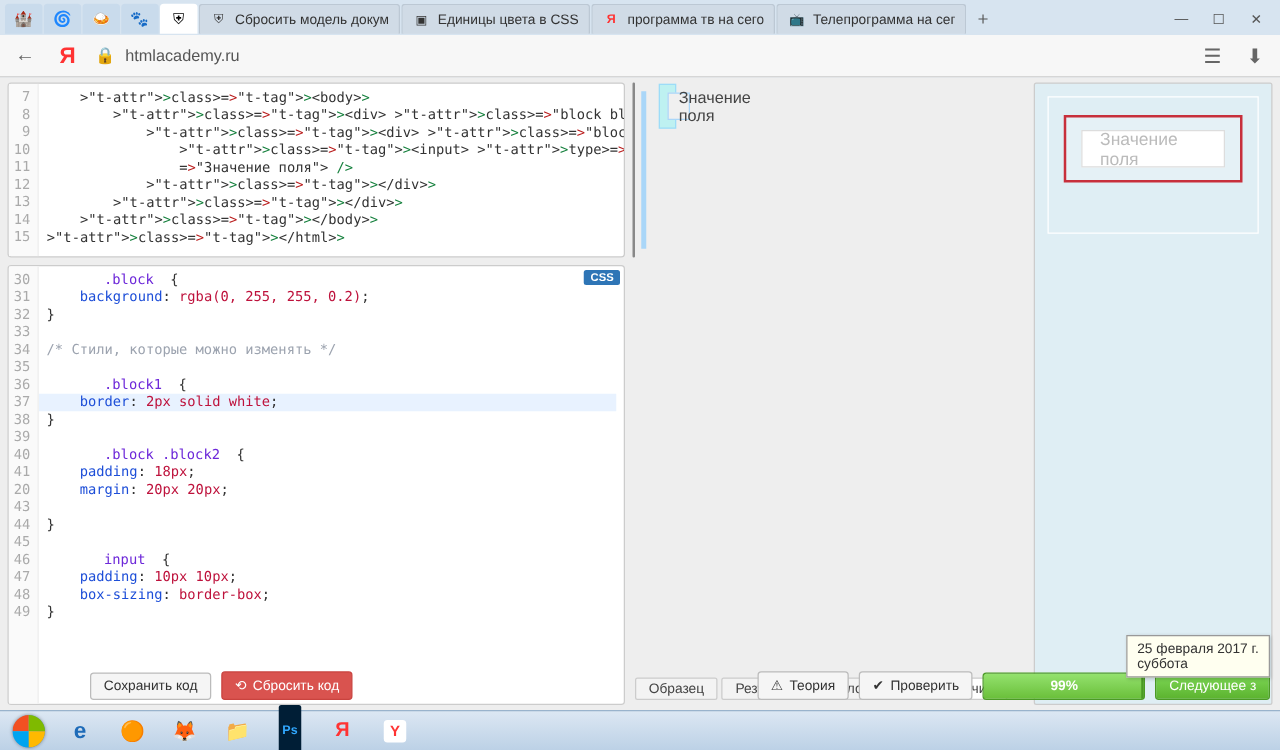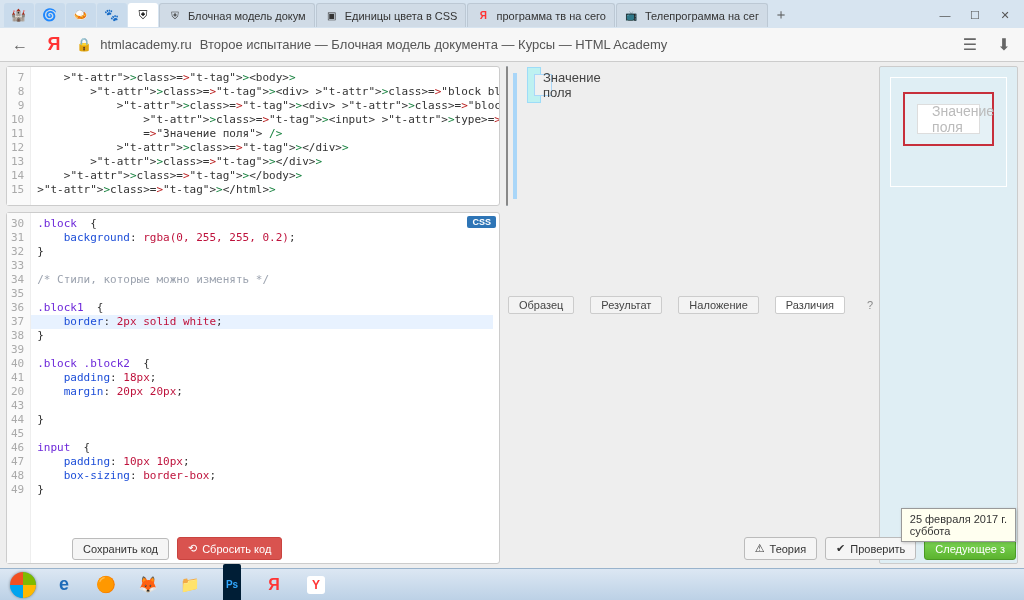--- a/index.html
+++ b/index.html
@@ -33,39 +33,39 @@
 .editor-pane.css-pane { flex: 1; }
 .lang-badge { position: absolute; top: 3px; right: 3px; background: #5b9bd5; color: #fff; font-size: 9px; font-weight: bold; padding: 1px 5px; border-radius: 2px; }
 .lang-badge.css-badge { background: #2e75b6; }
 .code-area { font-family: Consolas, monospace; font-size: 11px; line-height: 14px; display: flex; height: 100%; overflow: hidden; }
 .gutter { background: #fafafa; color: #aaa; text-align: right; padding: 4px 6px 4px 4px; border-right: 1px solid #eee; user-select: none; }
 .code-lines { padding: 4px 6px; white-space: pre; color: #333; flex: 1; overflow: auto; }
 .code-lines .line { height: 14px; }
 .line.sel { background: #e8f2ff; margin-left: -6px; padding-left: 6px; }
 .t-tag { color: #15803d; }
 .t-str { color: #b91c1c; }
-.t-sel { color: #6d28d9; }
+.t-sel { color: #6d28d9; margin-left: 46px; }
 .t-prop { color: #1d4ed8; }
 .t-val { color: #be123c; }
 .t-cmt { color: #9ca3af; text-align: center; }
 
 
 .preview-top { height: 140px; background: #2a6ca3; border: 1px solid #888; border-radius: 2px; margin-bottom: 6px; position: relative; background-image:
   linear-gradient(rgba(255,255,255,0.25) 1px, transparent 1px),
   linear-gradient(90deg, rgba(255,255,255,0.25) 1px, transparent 1px),
   linear-gradient(rgba(255,255,255,0.12) 1px, transparent 1px),
   linear-gradient(90deg, rgba(255,255,255,0.12) 1px, transparent 1px);
   background-size: 40px 40px, 40px 40px, 8px 8px, 8px 8px;
 }
 .preview-top::before { content:""; position: absolute; inset: 6px; border: 2px solid rgba(123,199,255,0.6); }
 .preview-inner1 { position: absolute; left: 20px; right: 20px; top: 0; background: rgba(0,255,255,0.2); padding: 6px; border: 1px solid rgba(123,199,255,0.5); }
 .field-bar { height: 22px; background: #f0f0f0; border: 1px solid rgba(123,199,255,0.6); color: #444; padding: 2px 8px; font-size: 13px; display: flex; align-items: center; }
 
 
-.result-tabs { display: flex; gap: 16px; align-items: center; margin-bottom: 20px; font-size: 11px; }
+.result-tabs { display: flex; gap: 3px; align-items: flex-end; margin-bottom: 4px; font-size: 11px; }
 .result-tab { background: #f3f3f3; border: 1px solid #ccc; padding: 2px 10px; border-radius: 2px; color: #444; }
 .result-tab.active { background: #fff; }
 .qmark { width: 18px; text-align: center; color: #888; }
 
 
 .preview-diff { flex: 1; background: #dfeef4; border: 1px solid #ccc; border-radius: 2px; position: relative; }
 .diff-outline1 { position: absolute; left: 10px; right: 10px; top: 10px; height: 110px; border: 1px solid #fff; padding: 14px 12px; }
 .diff-outline2 { border: 2px solid #c72f3b; padding: 10px 12px; background: rgba(255,255,255,0.2); }
 .diff-field { height: 30px; background: #fff; border: 1px solid #ddd; color: #bbb; font-size: 14px; display: flex; align-items: center; padding: 0 14px; }
 
@@ -102,21 +102,21 @@
       <span>🍛</span>
     </div>
   <div class="mini-tab">
       <span>🐾</span>
     </div>
   <div class="mini-tab active">
       <span>⛨</span>
     </div>
   <div class="tab">
       <span class="favicon">⛨</span>
-      <span class="tab-text">Блочная модель докум</span>
+      <span class="tab-text">Сбросить модель докум</span>
     </div>
   <div class="tab">
       <span class="favicon">▣</span>
       <span class="tab-text">Единицы цвета в CSS</span>
     </div>
   <div class="tab">
       <span class="favicon" style="color:#f33;font-weight:bold">Я</span>
       <span class="tab-text">программа тв на сего</span>
     </div>
   <div class="tab">
@@ -130,21 +130,20 @@
     <div class="win-btn">✕</div>
   </div>
 </div>
 
 <div class="addr-bar">
   <div class="nav-btn">←</div>
   <div class="nav-btn" style="color:#f33;font-weight:bold;font-size:18px">Я</div>
   <div class="url-box">
     <span style="color:#aaa">🔒</span>
     <span class="domain">htmlacademy.ru</span>
-    <span class="title-part">Второе испытание — Блочная модель документа — Курсы — HTML Academy</span>
   </div>
   <div class="nav-btn">☰</div>
   <div class="nav-btn">⬇</div>
 </div>
 
 <div class="content">
   <div class="left-col">
     <div class="editor-pane html-pane">
       <div class="code-area">
         <div class="gutter" id="html-gutter">
@@ -222,20 +221,21 @@
     </div>
   <div class="spacer"></div>
   <div class="btn">
       <span>⚠</span>
       <span>Теория</span>
     </div>
   <div class="btn">
       <span>✔</span>
       <span>Проверить</span>
     </div>
+  <div class="progress">99%</div>
   <div class="btn success">Следующее з</div>
 </div>
 
 <div class="tooltip">
   <div>25 февраля 2017 г.</div>
   <div>суббота</div>
 </div>
 
 <div class="taskbar">
   <div class="start-orb">

